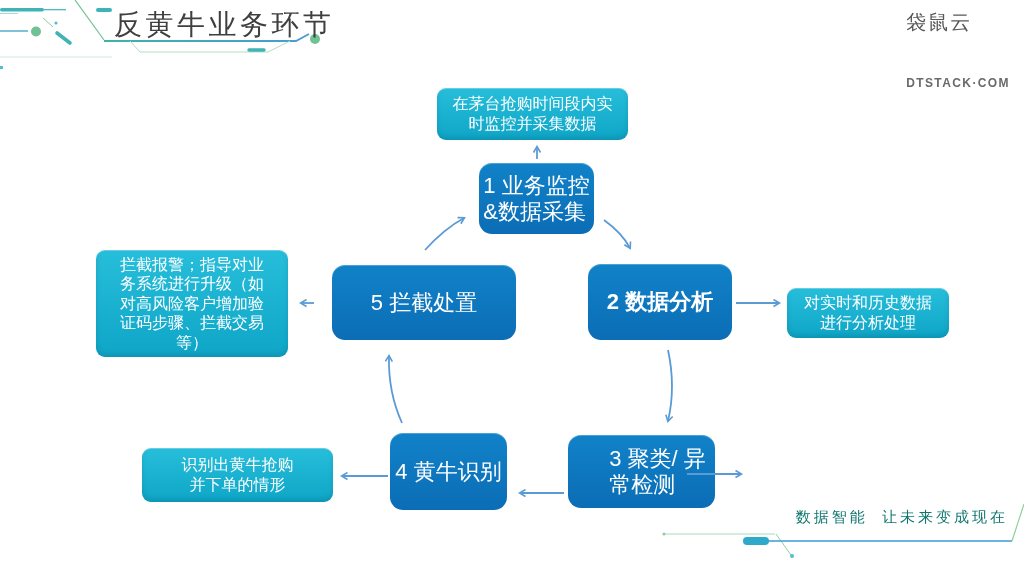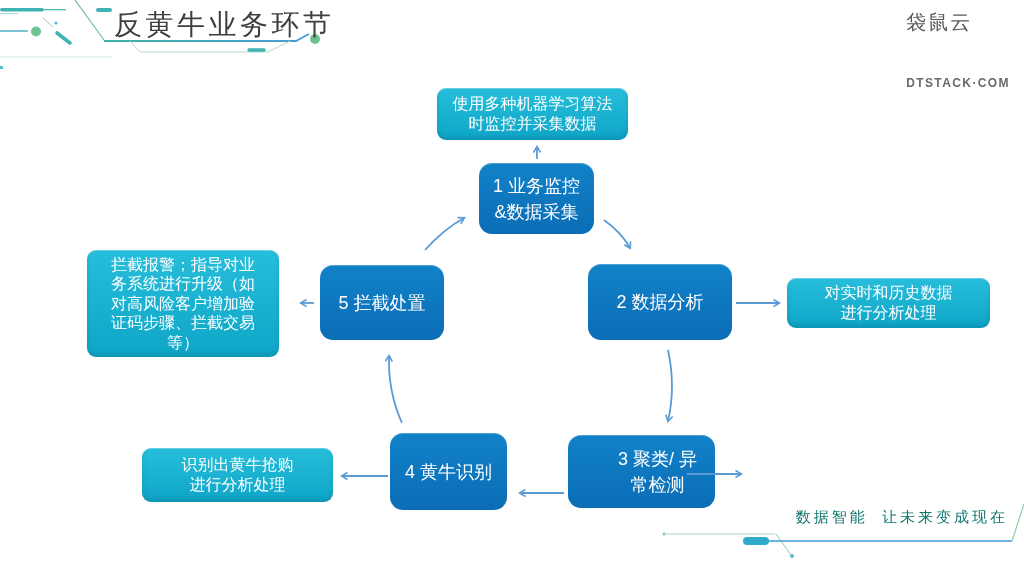--- a/index.html
+++ b/index.html
@@ -12,38 +12,38 @@
 
   .page-title{position:absolute;left:114px;top:6px;font-size:28px;letter-spacing:3.5px;
     color:#3f3f3f;font-weight:400;white-space:pre;}
 
   .logo{position:absolute;right:14px;top:10px;display:flex;align-items:center;gap:9px;}
   .logo-text{display:flex;flex-direction:column;align-items:flex-start;gap:40px;}
   .logo-name{font-size:20px;color:#595959;letter-spacing:2px;line-height:24px;}
   .logo-domain{font-size:12px;color:#6a6a6a;letter-spacing:1.4px;font-weight:700;margin-top:2px;}
 
   .step{position:absolute;display:flex;align-items:center;justify-content:center;
-    text-align:center;color:#fff;font-size:18px;line-height:26px;white-space:pre-line;
+    color:#fff;font-size:22px;line-height:26px;white-space:pre-line;
     background:linear-gradient(180deg,#1182c8,#0b6db6);border-radius:13px;
     box-shadow:inset 0 1px 0 rgba(255,255,255,.25);}
   .s1{left:479px;top:163px;width:115px;height:71px;}
-  .s2{left:588px;top:264px;width:144px;height:76px;}
+  .s2{left:588px;top:264px;width:144px;height:76px;font-weight:bold;}
   .s3{left:568px;top:435px;width:115px;height:73px;padding-left:32px;}
   .s4{left:390px;top:433px;width:117px;height:77px;}
-  .s5{left:320px;top:265px;width:124px;height:75px;}
+  .s5{left:332px;top:265px;width:184px;height:75px;}
 
   .note{position:absolute;display:flex;align-items:center;justify-content:center;
     text-align:center;color:#fff;font-size:16px;line-height:20.5px;white-space:pre-line;
     background:linear-gradient(180deg,#27bedb,#0fa5c7);border-radius:9px;
     box-shadow:inset 0 -3px 5px rgba(0,70,90,.18), inset 0 1px 0 rgba(255,255,255,.3);}
   .nA{left:437px;top:88px;width:191px;height:52px;}
-  .nB{left:787px;top:278px;width:203px;height:50px;}
+  .nB{left:787px;top:288px;width:162px;height:50px;}
   .nC{left:748px;top:448px;width:192px;height:52px;}
   .nD{left:142px;top:448px;width:191px;height:54px;}
-  .nE{left:87px;top:250px;width:192px;height:107px;line-height:19.5px;}
+  .nE{left:96px;top:250px;width:192px;height:107px;line-height:19.5px;}
 
   #arrows{position:absolute;left:0;top:0;}
 
   .footer-slogan{position:absolute;right:16px;top:508px;font-size:15px;color:#0f766e;
     letter-spacing:3px;white-space:pre;font-weight:500;}
 </style>
 </head>
 <body>
 
 <div class="slide">
@@ -101,26 +101,26 @@
   </div>
 
   <div class="step s1">1 业务监控
 &amp;数据采集</div>
   <div class="step s2">2 数据分析</div>
   <div class="step s3">3 聚类/ 异
 常检测</div>
   <div class="step s4">4 黄牛识别</div>
   <div class="step s5">5 拦截处置</div>
 
-  <div class="note nA">使用多种机器学习算法
+  <div class="note nA">在茅台抢购时间段内实
 时监控并采集数据</div>
   <div class="note nB">对实时和历史数据
 进行分析处理</div>
   <div class="note nD">识别出黄牛抢购
-进行分析处理</div>
+并下单的情形</div>
   <div class="note nE">拦截报警；指导对业
 务系统进行升级（如
 对高风险客户增加验
 证码步骤、拦截交易
 等）</div>
 
   <svg id="arrows" width="1024" height="576" viewBox="0 0 1024 576">
     <defs>
       <marker id="ah" markerWidth="9" markerHeight="9" refX="6.5" refY="4.5" orient="auto" markerUnits="userSpaceOnUse">
         <path d="M1,1 L7,4.5 L1,8" fill="none" stroke="#5b9bd5" stroke-width="1.6"></path>

